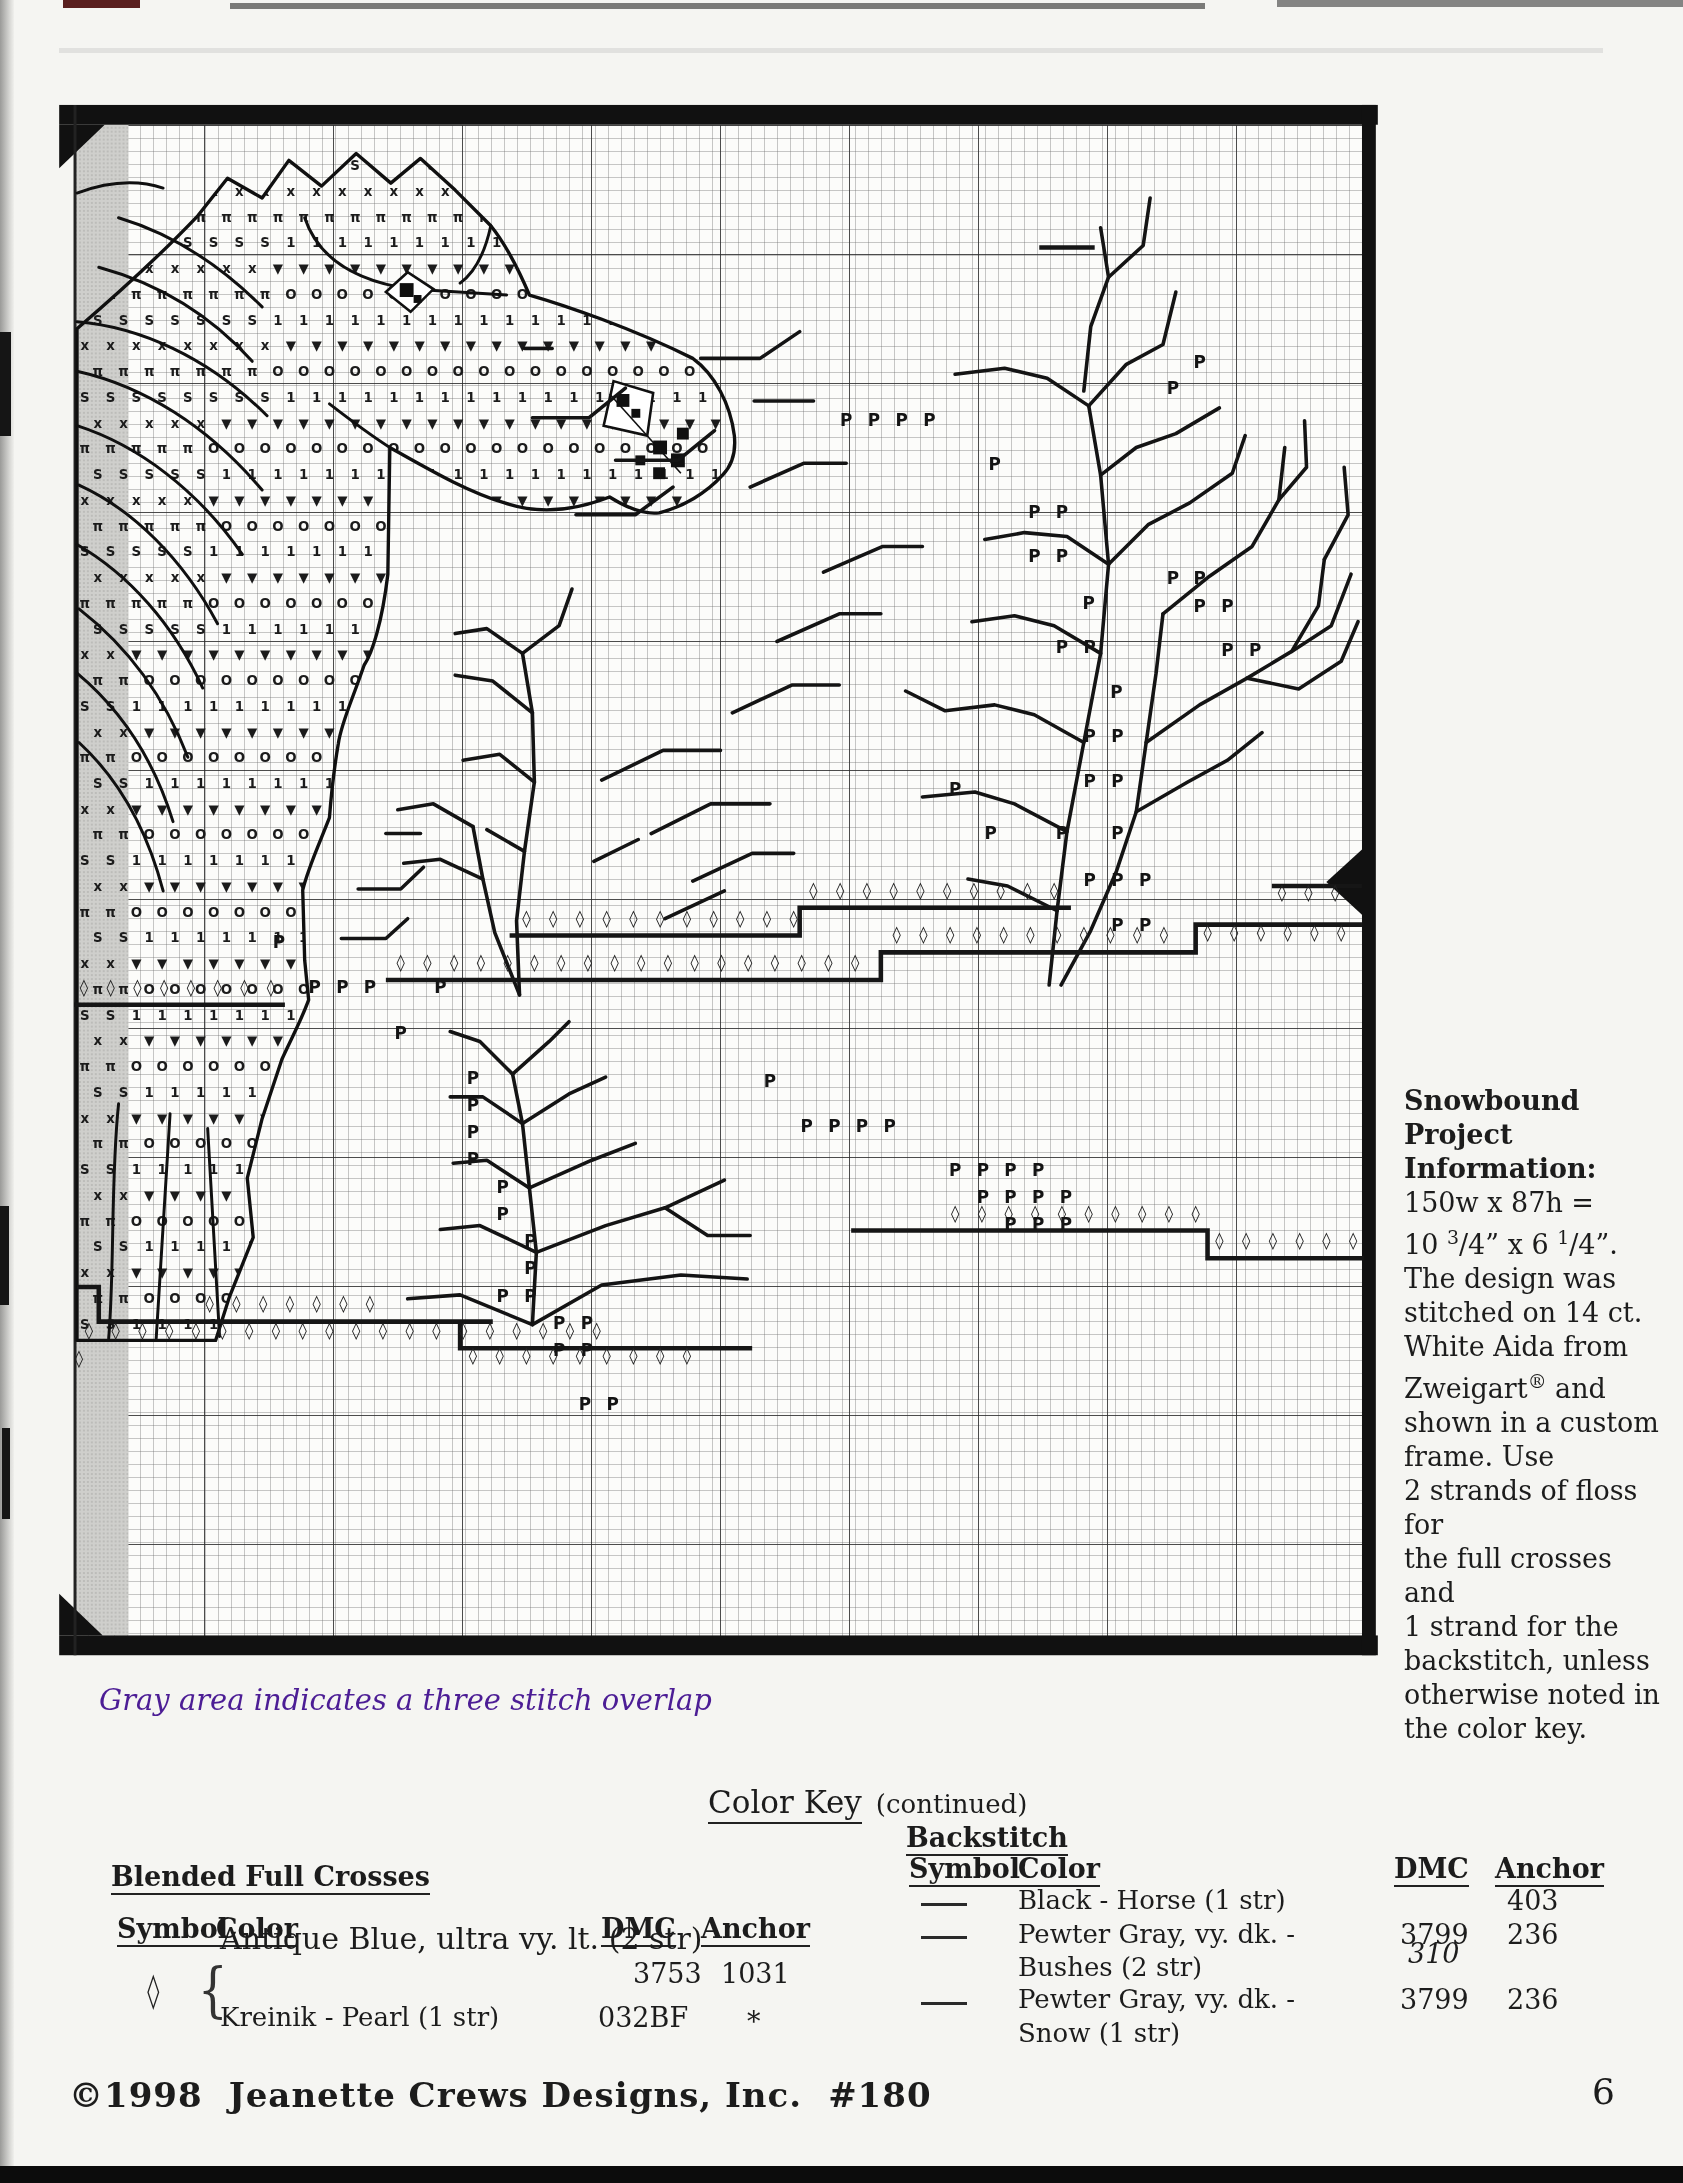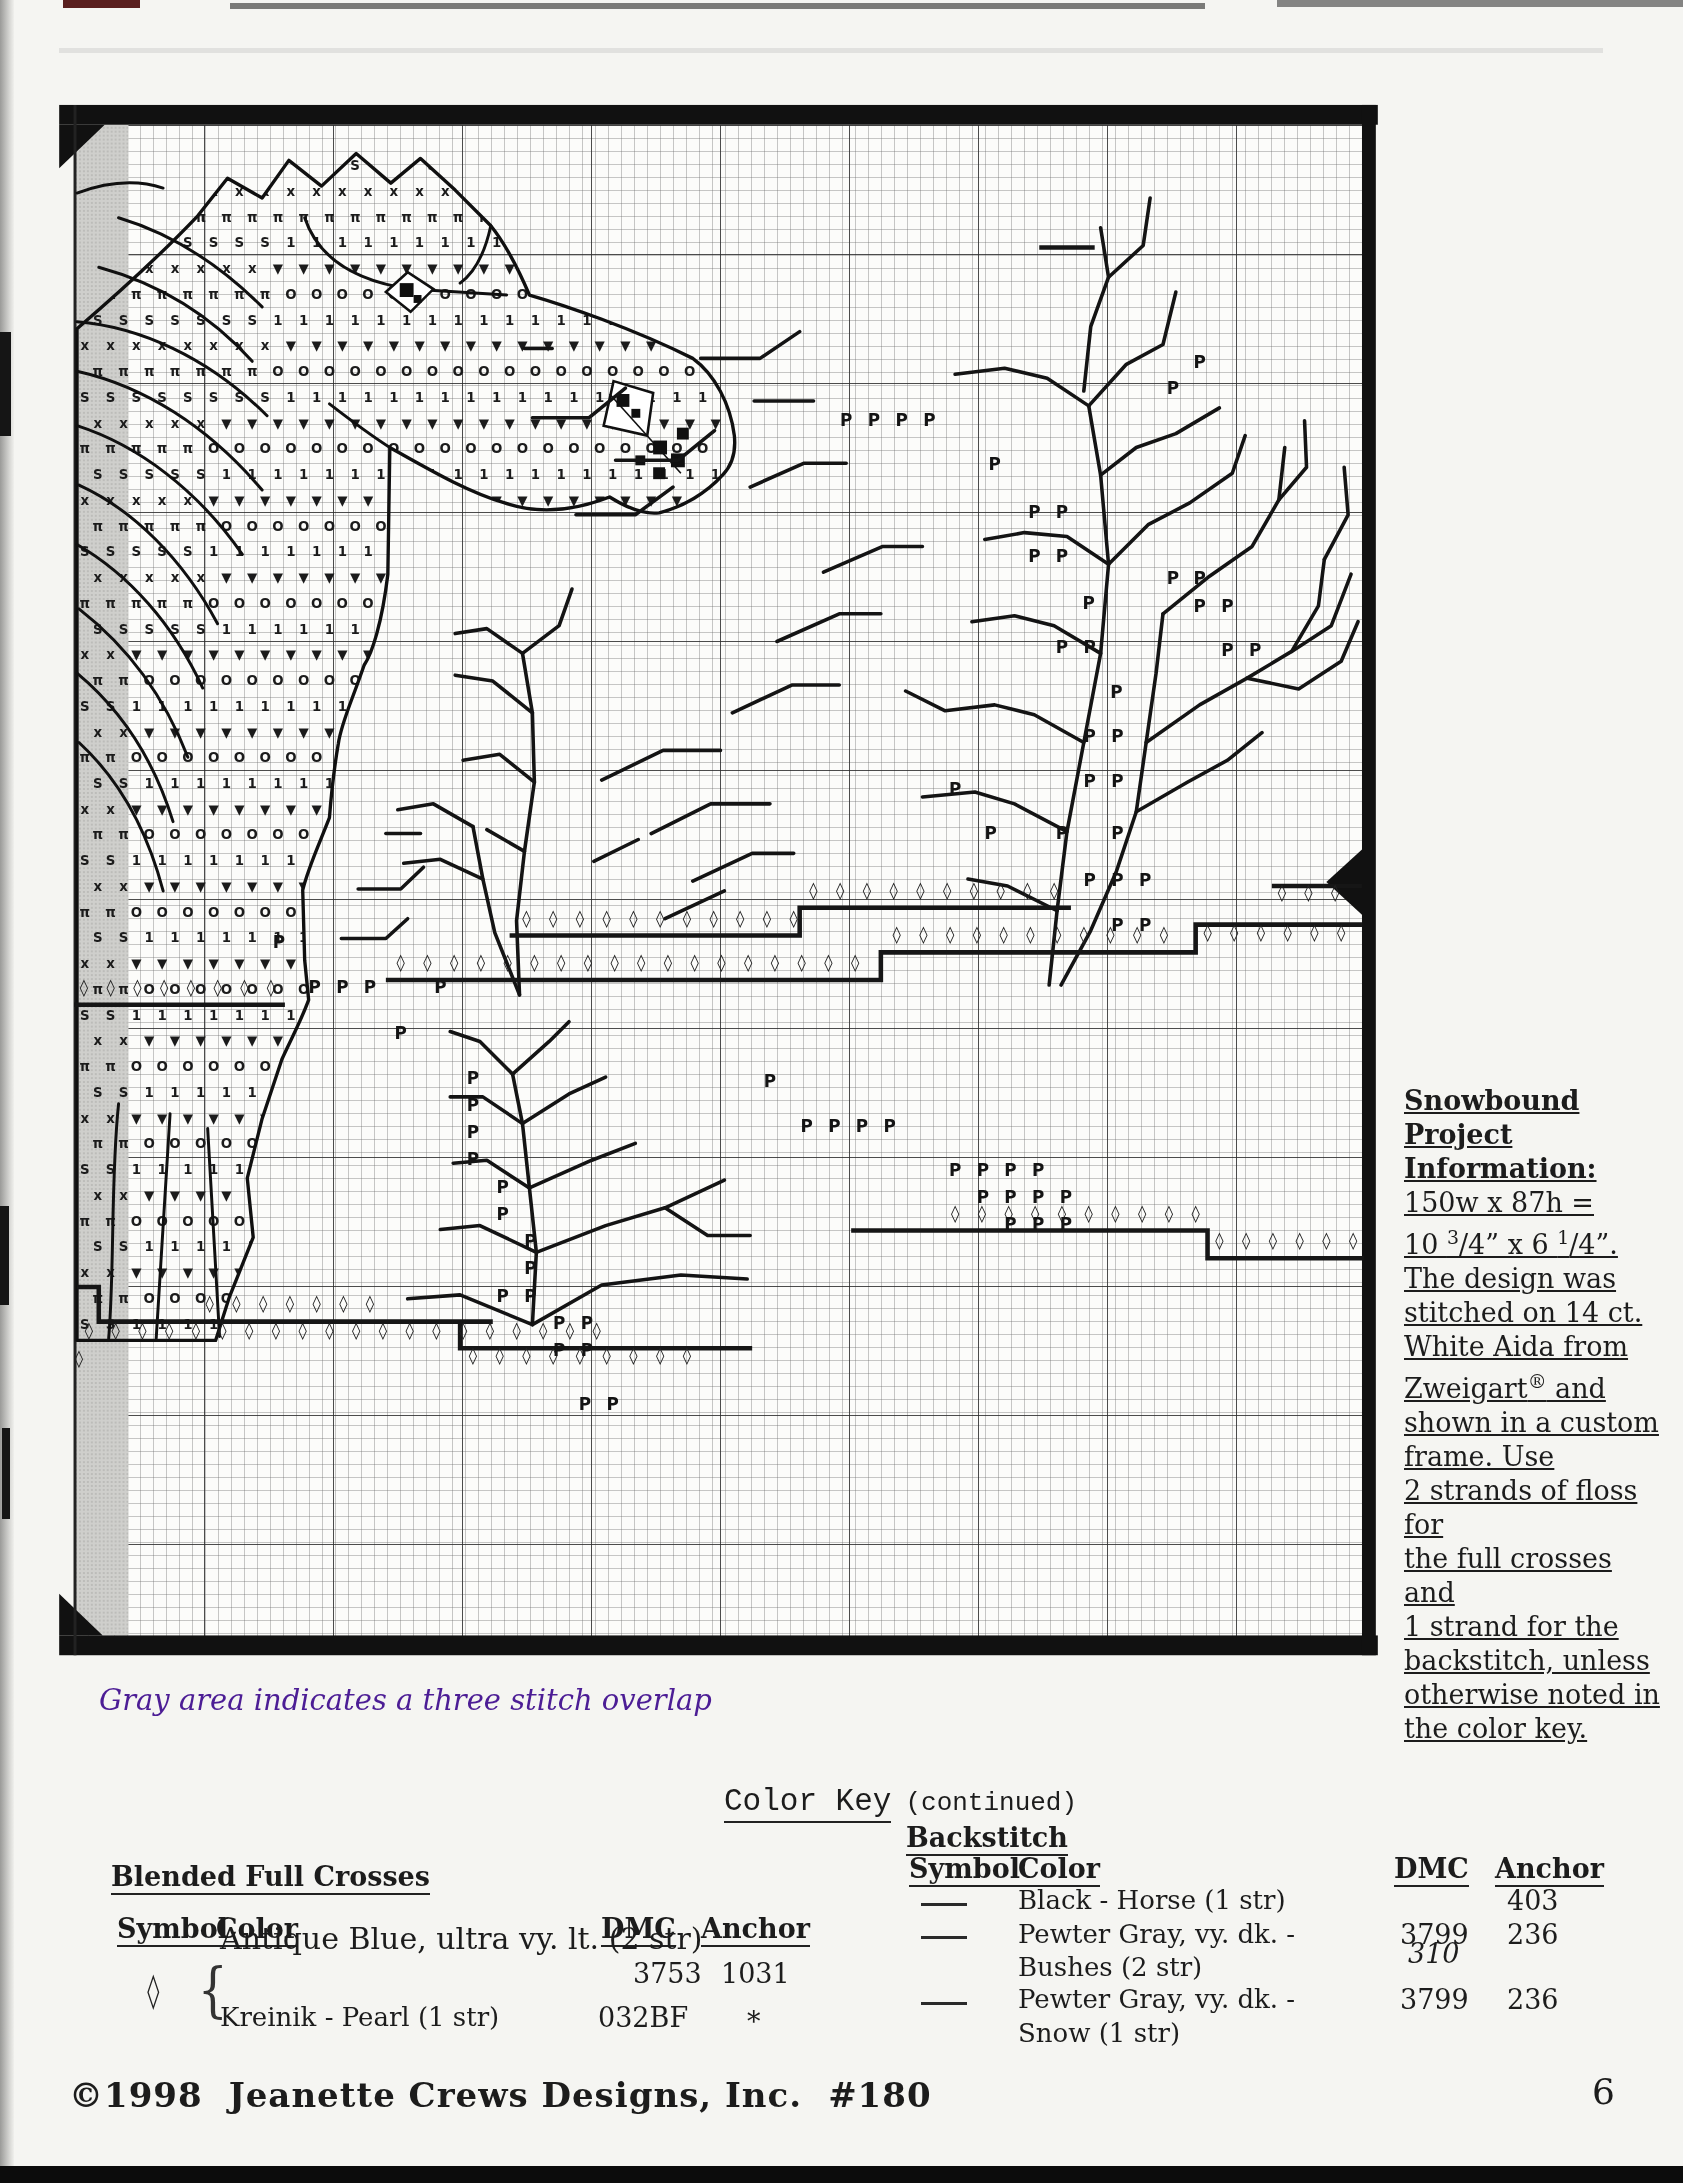--- a/index.html
+++ b/index.html
@@ -10,24 +10,24 @@
         background:linear-gradient(to right,#9a9a98,#d8d8d5 70%,#f0f0ed);}
   .chart-wrap{position:absolute;left:59px;top:99px;width:1319px;height:1579px;}
   .gridbg{position:absolute;left:16px;top:26px;width:1287px;height:1511px;background:#fcfcfa;
     background-image:
       repeating-linear-gradient(to right, rgba(45,45,45,.85) 0 1px, transparent 1px 129px),
       repeating-linear-gradient(to bottom, rgba(45,45,45,.85) 0 1px, transparent 1px 129px),
       repeating-linear-gradient(to right, rgba(110,110,110,.38) 0 1px, transparent 1px 13px),
       repeating-linear-gradient(to bottom, rgba(110,110,110,.38) 0 1px, transparent 1px 13px);}
   .chart-svg{position:absolute;left:0;top:0;}
   .caption{position:absolute;left:99px;top:1683px;font-style:italic;font-size:29px;color:#4c1d95;}
-  .projinfo{position:absolute;left:1404px;top:1084px;width:267px;font-size:27px;line-height:34px;text-decoration:underline;}
+  .projinfo{position:absolute;left:1404px;top:1084px;width:267px;font-size:27px;line-height:34px;}
   .projinfo .b{font-weight:bold;}
   sup{font-size:70%;}
-  .ck-head{position:absolute;left:724px;top:1784px;font-size:31px;font-family:Liberation Mono, monospace;}
+  .ck-head{position:absolute;left:708px;top:1784px;font-size:31px;}
   .ck-head .u{border-bottom:2px solid #222;padding-bottom:2px;}
   .ck-head .cont{font-size:26px;margin-left:14px;}
   .lbl{position:absolute;font-size:27px;white-space:nowrap;}
   .bold{font-weight:bold;}
   .u2{border-bottom:2px solid #222;padding-bottom:1px;}
   .dash{position:absolute;width:46px;height:3px;background:#2a2a2a;}
   .brace{position:absolute;font-size:59px;font-weight:400;color:#333;transform:scaleX(.8);}
   .diamond-sym{position:absolute;font-size:34px;transform:scaleX(.72);color:#222;}
   .footer{position:absolute;left:69px;top:2075px;font-size:34px;font-weight:bold;letter-spacing:1px;}
   .footer span{margin-right:26px;}

